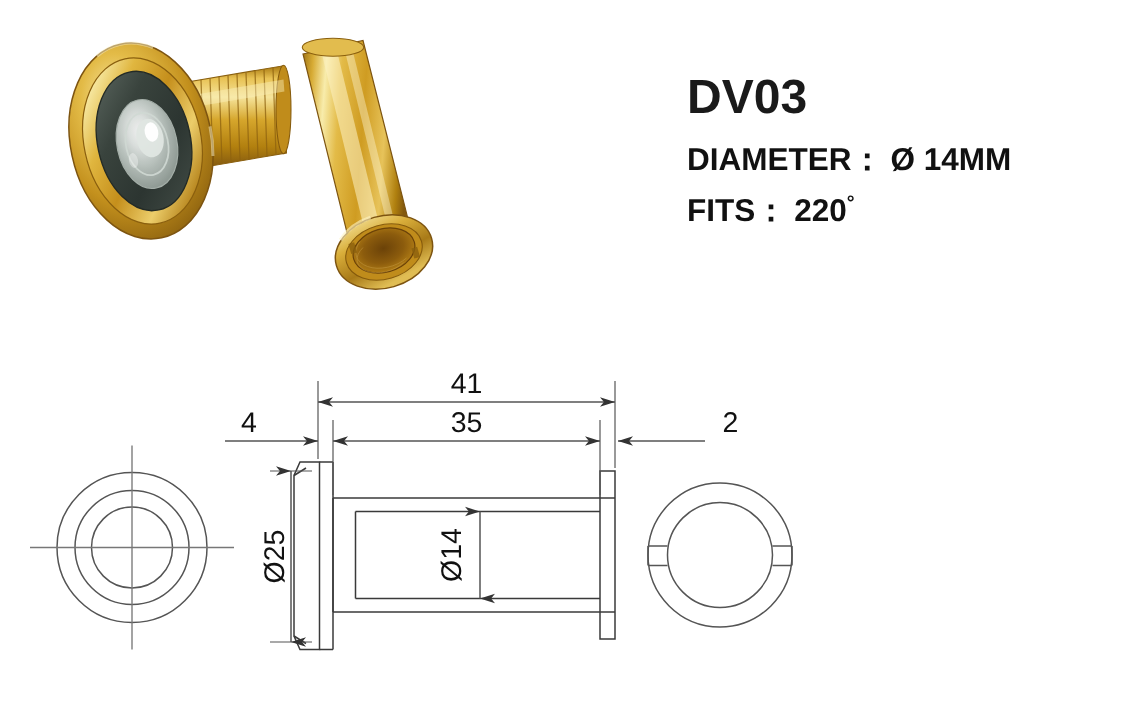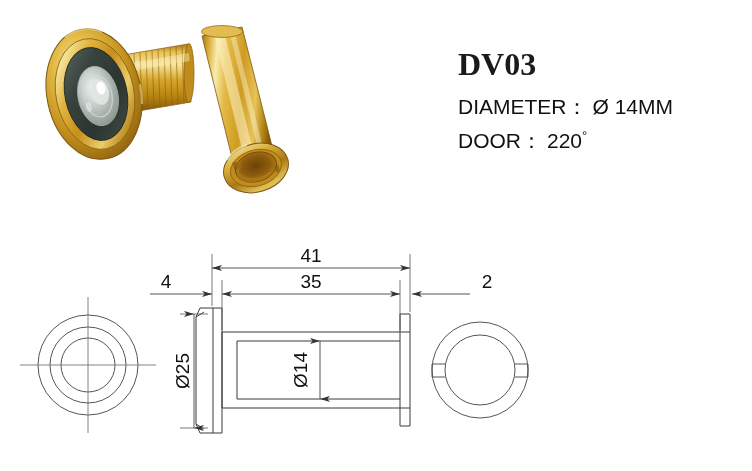--- a/index.html
+++ b/index.html
@@ -13,26 +13,27 @@
 
   
   .photo{position:absolute;left:28px;top:12px;width:340px;height:196px;}
   .photo svg{display:block;}
 
   
   .specs{position:absolute;left:458px;top:48px;width:294px;}
   .spec-title{
     font-size:32px;font-weight:bold;letter-spacing:0px;
     color:#1a1a1a;line-height:1.05;margin:0 0 14px 0;
-    font-family:Liberation Serif, serif;
+    font-family:Liberation Sans, sans-serif;
   }
   .spec-line{
     font-size:21px;color:#111111;line-height:1.0;
     margin:0 0 13px 0;white-space:nowrap;
     font-family:"Liberation Sans", sans-serif;
+    font-weight:bold;
   }
   .spec-line .lbl{letter-spacing:0px;}
   .spec-line .val{margin-left:5px;}
   .deg{font-size:13px;vertical-align:super;line-height:0;}
 
   
   .drawing{position:absolute;left:0;top:236px;width:752px;height:235px;}
   .drawing svg{display:block;}
   .dimtext{
     font-family:"Liberation Sans", sans-serif;
@@ -181,21 +182,21 @@
   </div>
 
   <div class="specs">
     <div class="spec-title">DV03</div>
 
     <div class="spec-line">
       <span class="lbl">DIAMETER：</span><span class="val">Ø 14MM</span>
     </div>
 
     <div class="spec-line">
-      <span class="lbl">DOOR：</span><span class="val">220</span><span class="deg">°</span>
+      <span class="lbl">FITS：</span><span class="val">220</span><span class="deg">°</span>
     </div>
 
   </div>
 
   <div class="drawing">
     <svg width="752" height="235" viewBox="0 0 752 235" xmlns="http://www.w3.org/2000/svg">
       <defs>
         <marker id="arrR" markerWidth="11" markerHeight="7" refX="10" refY="3.5" orient="auto" markerUnits="userSpaceOnUse">
           <path d="M0,0.4 L10,3.5 L0,6.6 L2.6,3.5 Z" fill="#333333"></path>
         </marker>

